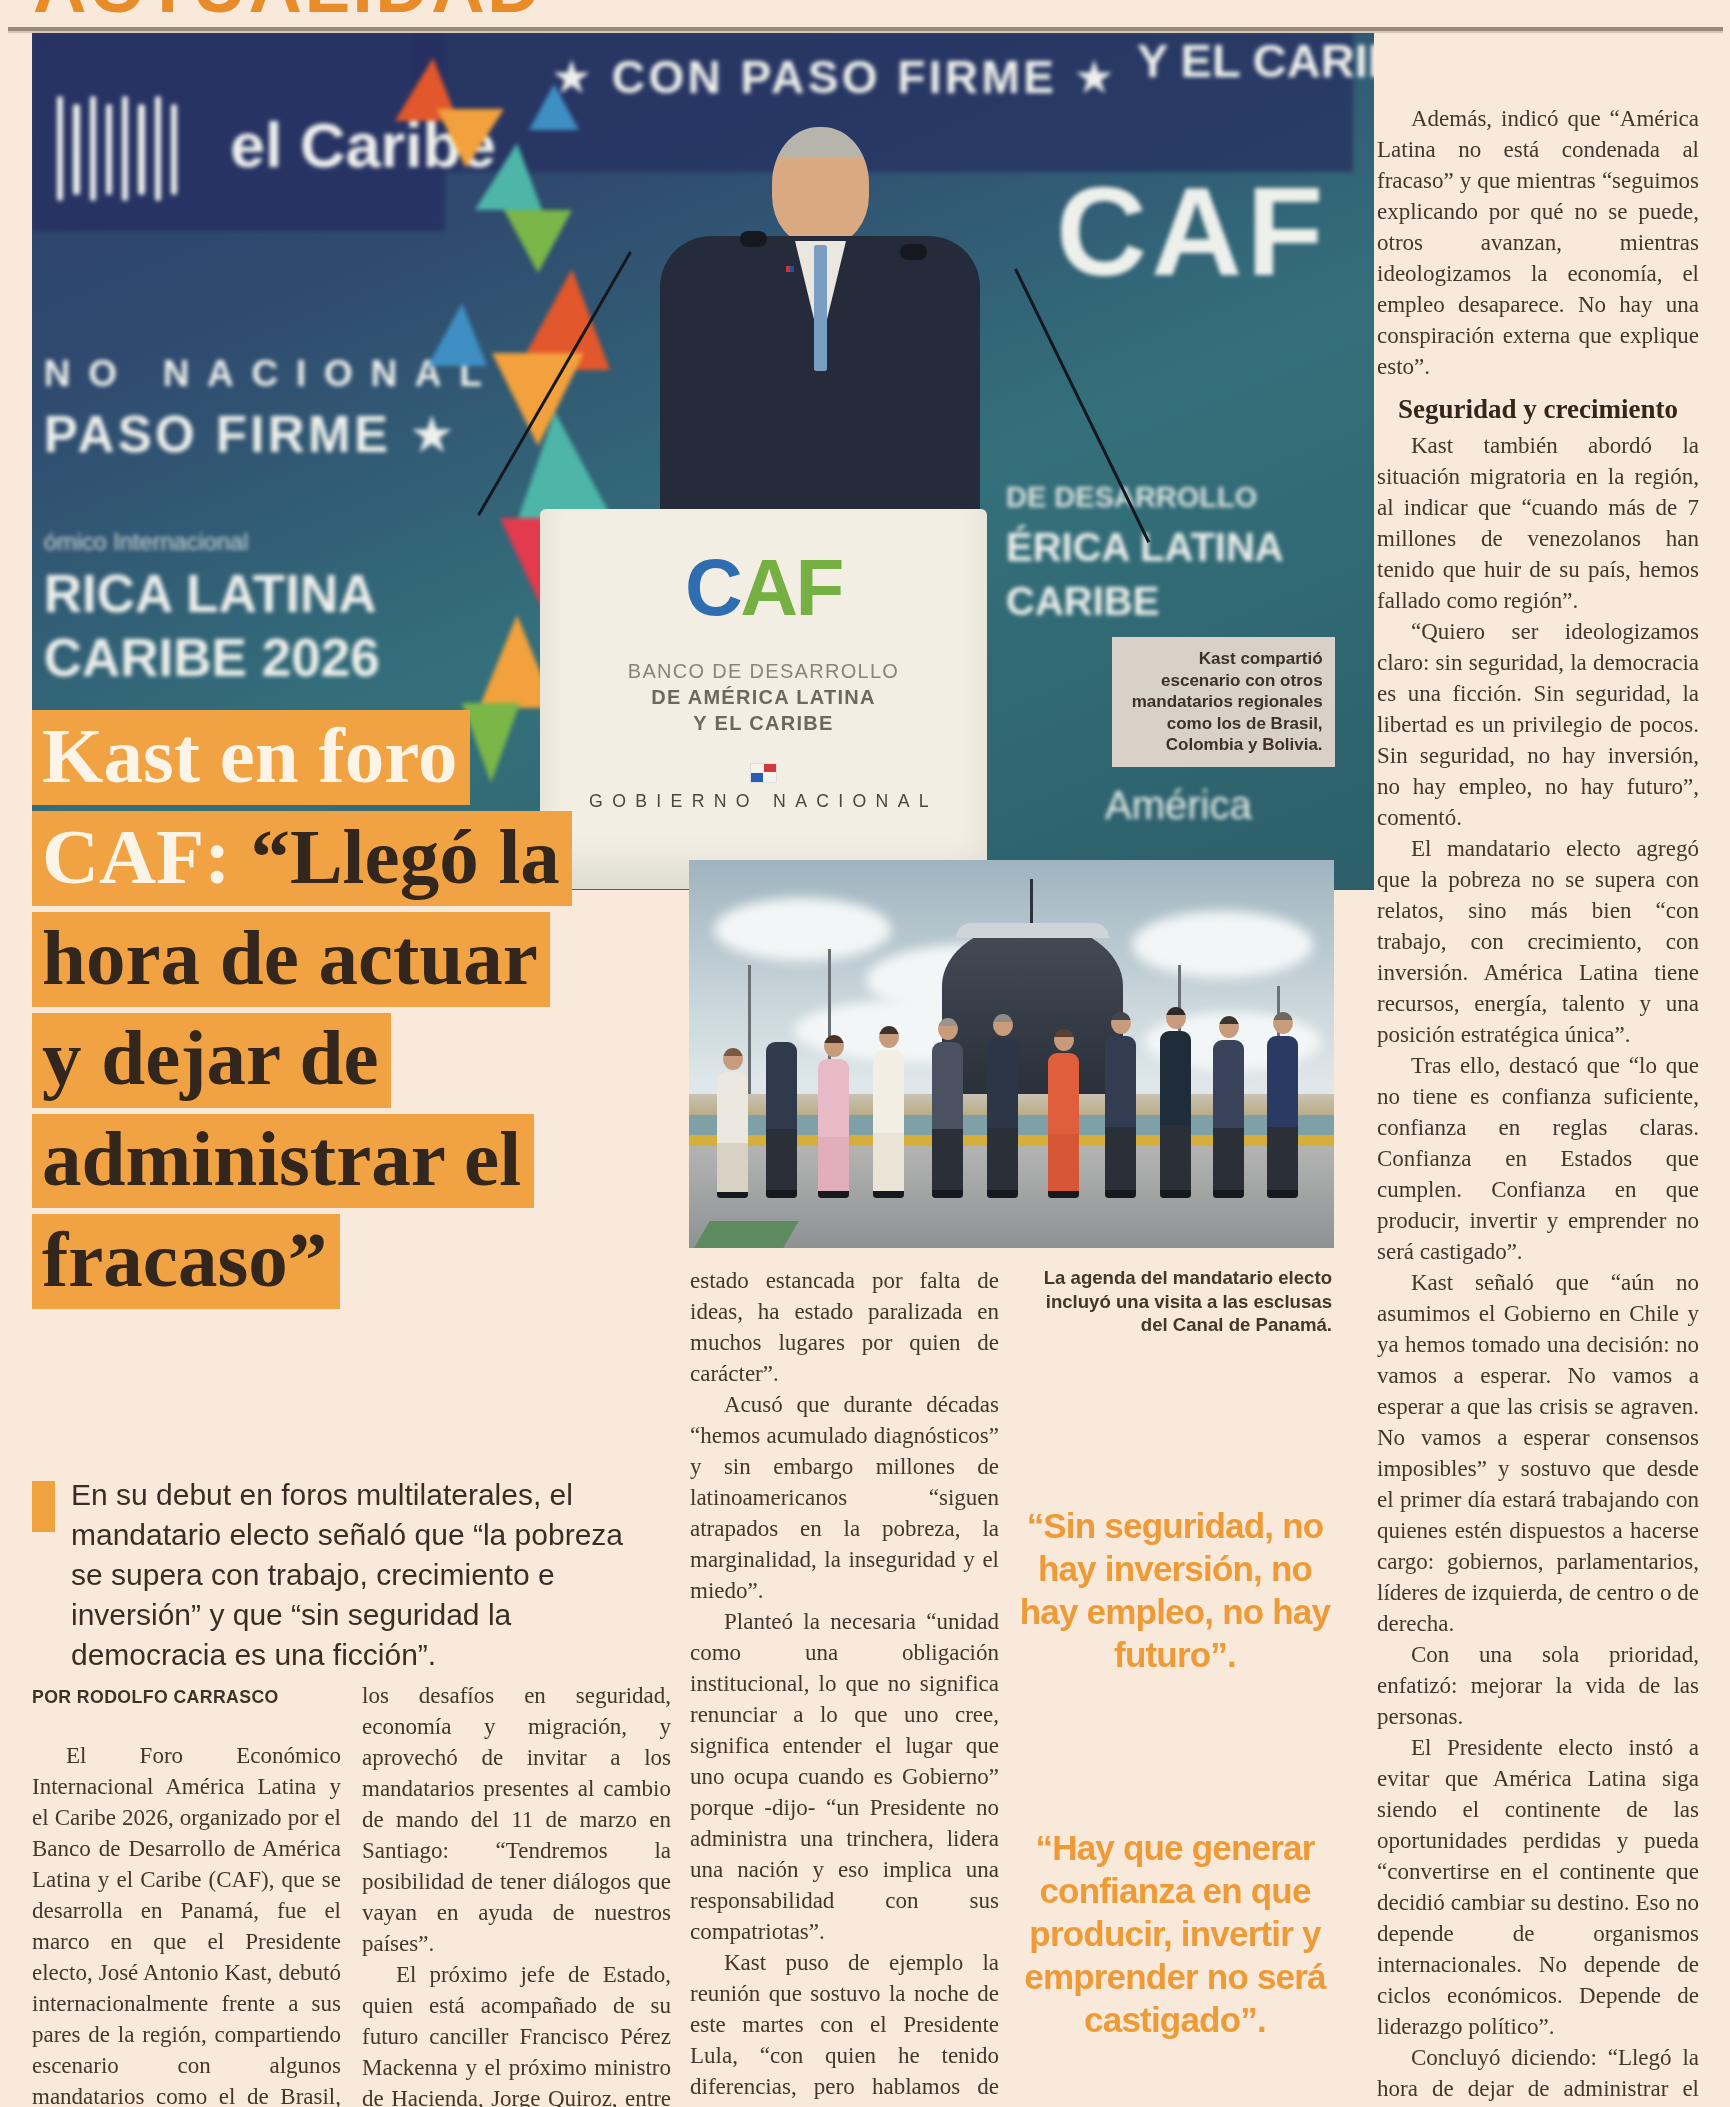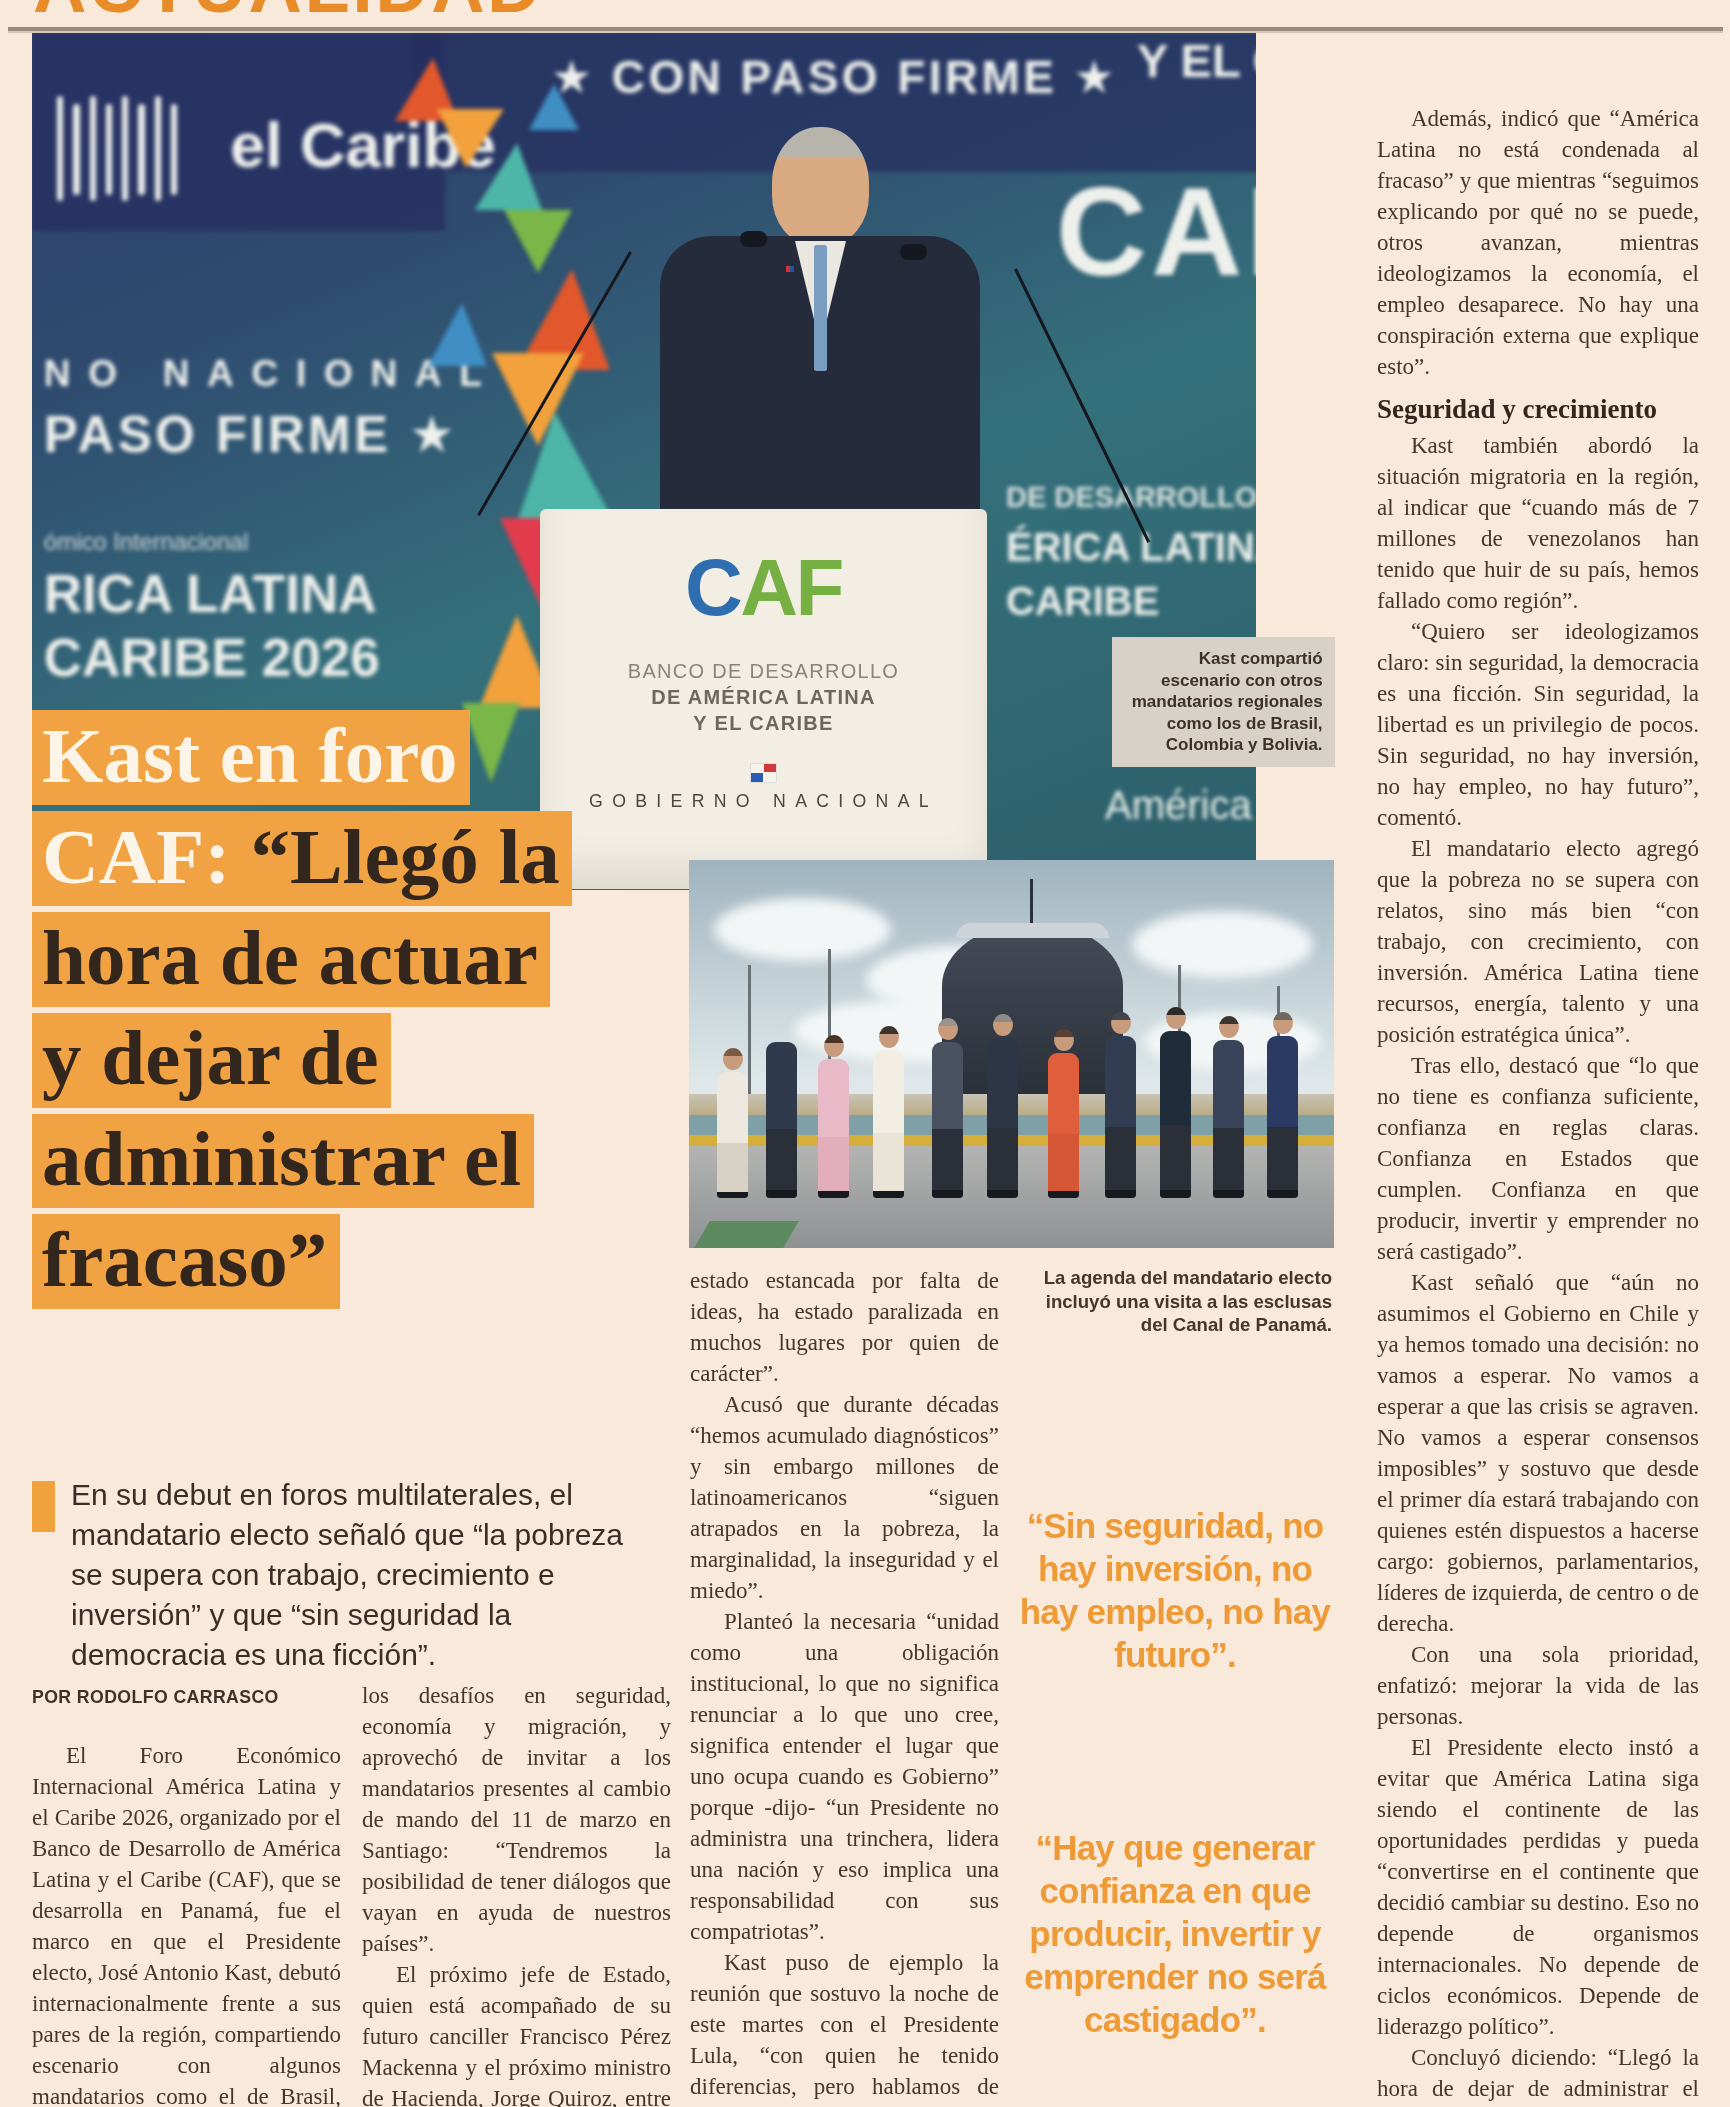--- a/index.html
+++ b/index.html
@@ -7,21 +7,21 @@
         font-family:"Liberation Serif","DejaVu Serif",serif;color:#45362b;}
 
   
   .masthead{position:absolute;left:33px;top:0;height:24.5px;overflow:hidden;}
   .masthead span{display:block;font-family:"Liberation Sans","DejaVu Sans",sans-serif;
         font-weight:700;font-size:74px;line-height:74px;letter-spacing:2.5px;color:#e78c28;margin-top:-50px;}
   .toprule{position:absolute;left:7.6px;top:27px;width:1715px;height:3.8px;background:#97897c;
         box-shadow:0 2.1px 0 rgba(151,137,124,.35);}
 
   
-  .photo1{position:absolute;left:32px;top:33px;width:1224px;height:857px;overflow:hidden;
+  .photo1{position:absolute;left:32px;top:33px;width:1342px;height:857px;overflow:hidden;
         background:linear-gradient(158deg,#2e3f6d 0%,#2f4a6f 26%,#34707b 58%,#2c5f6a 100%);}
   .p1blur{position:absolute;inset:0;filter:blur(2.1px);}
   .navyband{position:absolute;left:379px;top:0;width:942px;height:139px;background:rgba(38,48,96,.75);}
   .navyCorner{position:absolute;left:0;top:0;width:413px;height:198px;background:rgba(38,48,96,.8);}
   .bt{position:absolute;color:#eef0ec;font-family:"Liberation Sans","DejaVu Sans",sans-serif;font-weight:700;white-space:nowrap;}
   .stripes{position:absolute;left:25px;top:63px;display:flex;gap:10px;}
   .stripes i{display:block;width:6.3px;height:105px;background:#eef0ec;border-radius:4.2px;}
   .stripes i:nth-child(2n){height:91px;margin-top:8.4px;}
   .tri{position:absolute;}
   
@@ -64,21 +64,21 @@
   
   .byline{position:absolute;left:32px;top:1687px;font-family:"Liberation Sans","DejaVu Sans",sans-serif;
         font-weight:700;font-size:17.7px;color:#3e3227;letter-spacing:0.4px;}
   .col{position:absolute;font-size:23px;line-height:31px;text-align:justify;overflow:hidden;}
   .col p{margin:0;}
   .col p.ind{text-indent:34px;}
   .col1{left:32px;top:1740px;width:309px;height:427px;}
   .col2{left:362px;top:1680px;width:309px;height:487px;}
   .col3{left:690px;top:1265px;width:309px;height:903px;}
   .rail{left:1377px;top:103px;width:322px;height:2065px;}
-  .railhead{font-weight:700;font-size:27px;line-height:30px;color:#33261c;margin:11.8px 0 5.9px !important;text-align:left;text-indent:0 !important;}
+  .railhead{font-weight:700;font-size:27px;line-height:30px;color:#33261c;margin:11.8px 0 5.9px !important;text-align:center;text-indent:0 !important;}
 
   
   .pull{position:absolute;left:1018px;width:314px;text-align:center;
         font-family:"Liberation Sans","DejaVu Sans",sans-serif;font-weight:700;
         font-size:35px;line-height:43px;letter-spacing:-0.8px;color:#ee9a36;}
   .q1{top:1504px;} .q2{top:1826px;}
 
   
   .photo2{position:absolute;left:689px;top:860px;width:645px;height:388px;overflow:hidden;
         background:linear-gradient(#9fb4bf 0%,#cdd9dd 40%,#dfe7ea 58%);}

